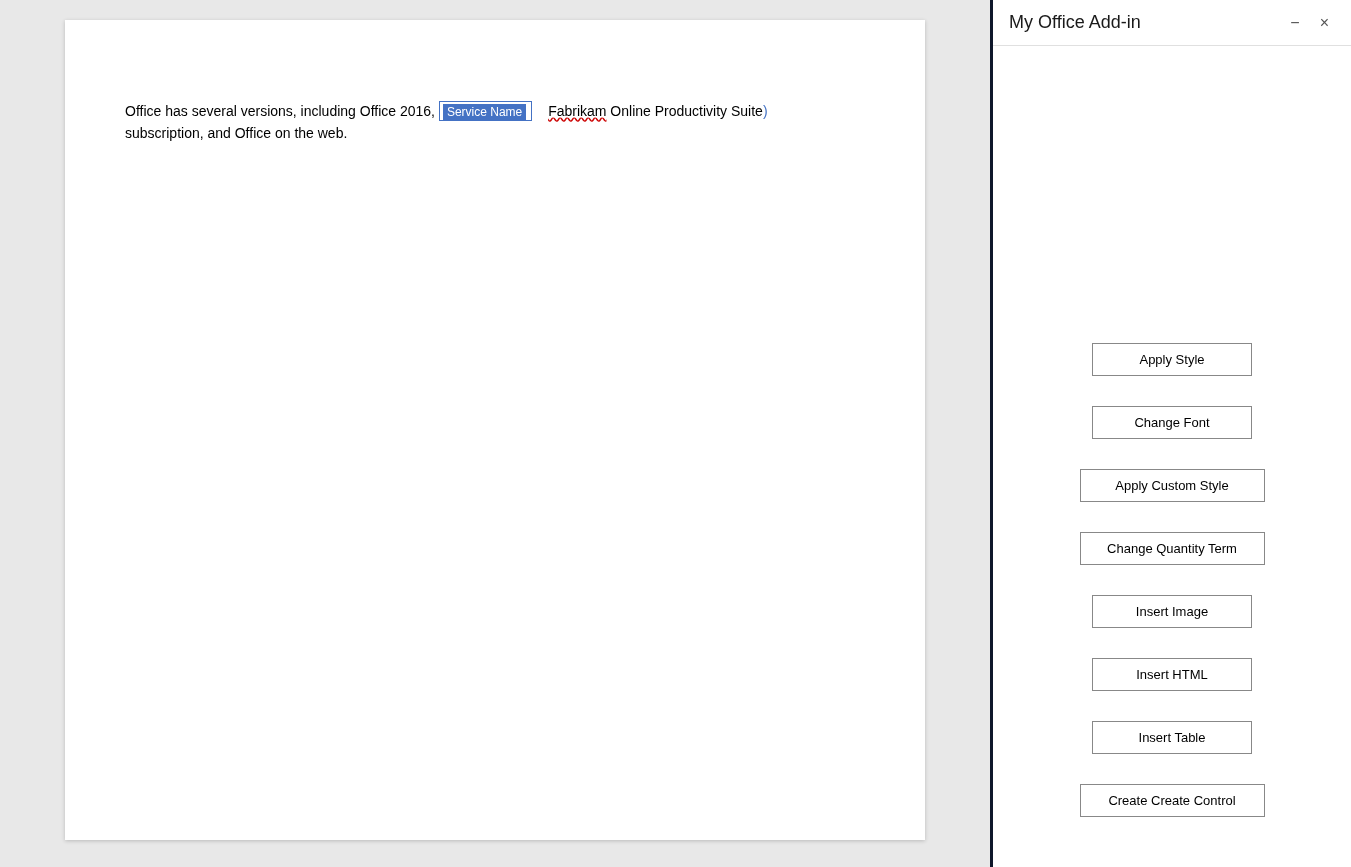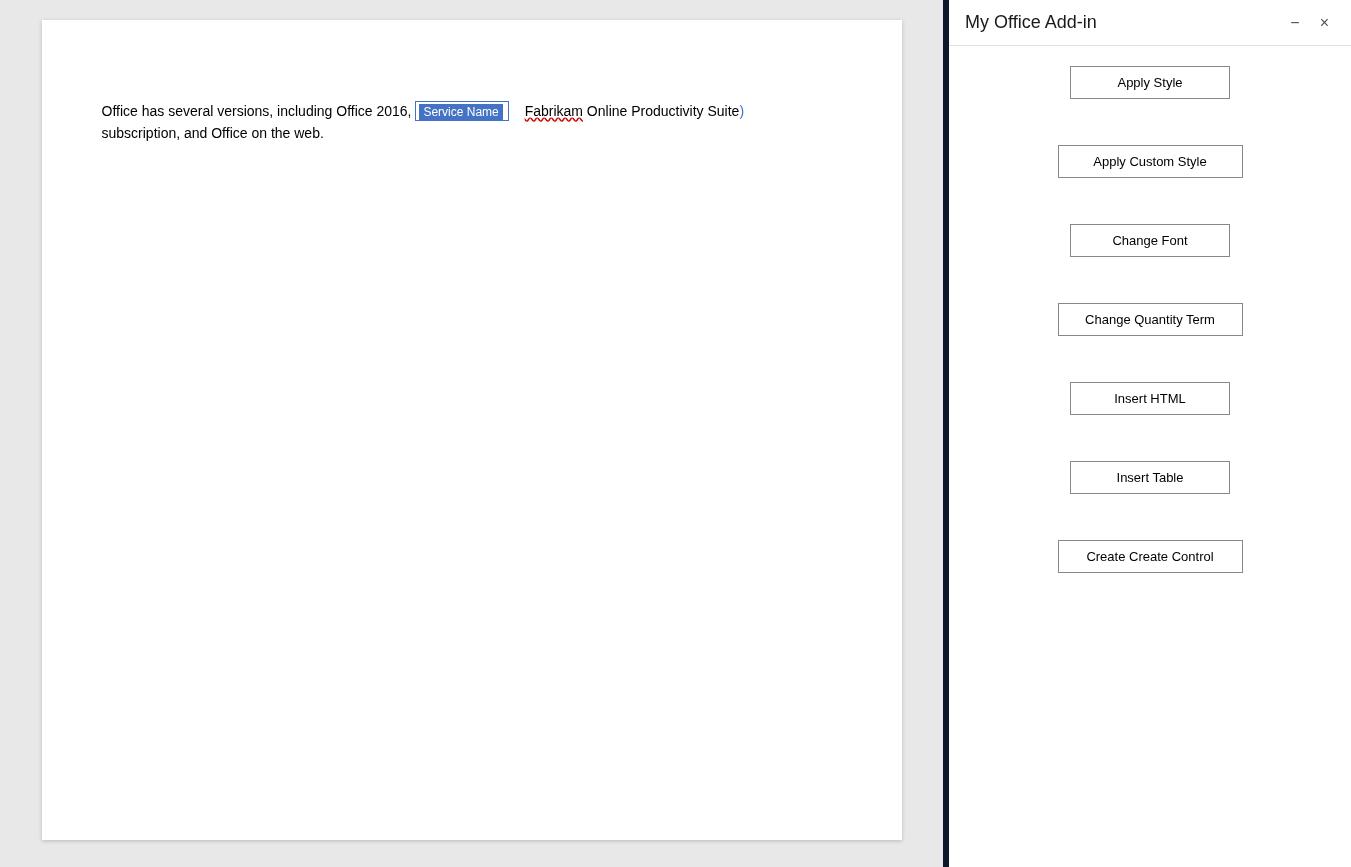--- a/index.html
+++ b/index.html
@@ -71,23 +71,23 @@
 
     
     .spell-error {
       text-decoration: underline wavy #cc0000;
       text-decoration-skip-ink: none;
       margin-left: 12px;
     }
 
     
     .sidebar {
-      width: 408px;
-      background: #ffffff;
-      border-left: 6px solid #0f172a;
+      width: 361px;
+      background: #ffffff;
+      border-left: 3px solid #0f172a;
       display: flex;
       flex-direction: column;
       height: 867px;
       overflow: hidden;
     }
 
     .sidebar-header {
       display: flex;
       align-items: center;
       justify-content: space-between;
@@ -120,21 +120,22 @@
     }
 
     
     .sidebar-content {
       flex: 1;
       overflow-y: auto;
       overflow-x: hidden;
       padding: 20px 16px;
       display: flex;
       flex-direction: column;
-      gap: 16px;
+      gap: 0;
+      justify-content: flex-end;
     }
 
     
     .sidebar-content::-webkit-scrollbar {
       width: 12px;
     }
 
     .sidebar-content::-webkit-scrollbar-track {
       background: #f0f0f0;
     }
@@ -191,20 +192,21 @@
     <span class="sidebar-title">My Office Add-in</span>
     <div class="sidebar-controls">
       <button class="sidebar-control-btn">−</button>
       <button class="sidebar-control-btn">×</button>
     </div>
   </div>
 
   <div class="sidebar-content">
 
   <button class="action-btn">Apply Style</button>
+      <button class="action-btn">Change Font</button>
       <button class="action-btn wide">Apply Custom Style</button>
-      <button class="action-btn">Change Font</button>
       <button class="action-btn wide">Change Quantity Term</button>
+      <button class="action-btn">Insert Image</button>
       <button class="action-btn">Insert HTML</button>
       <button class="action-btn">Insert Table</button>
       <button class="action-btn wide">Create Create Control</button>
     </div>
 </div>
 
 </body></html>

